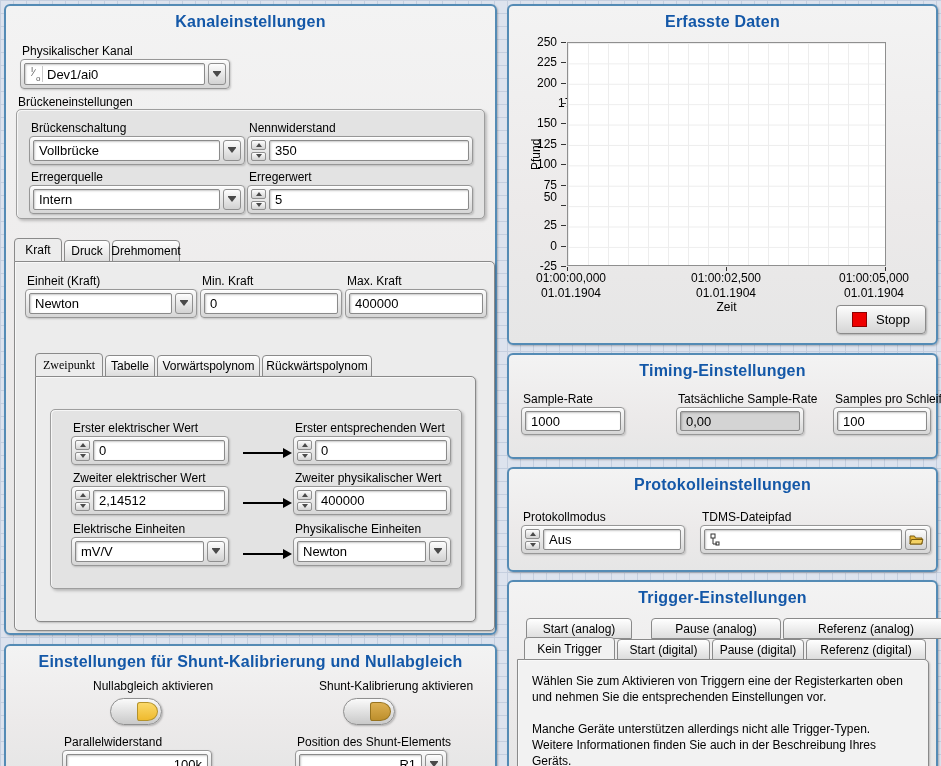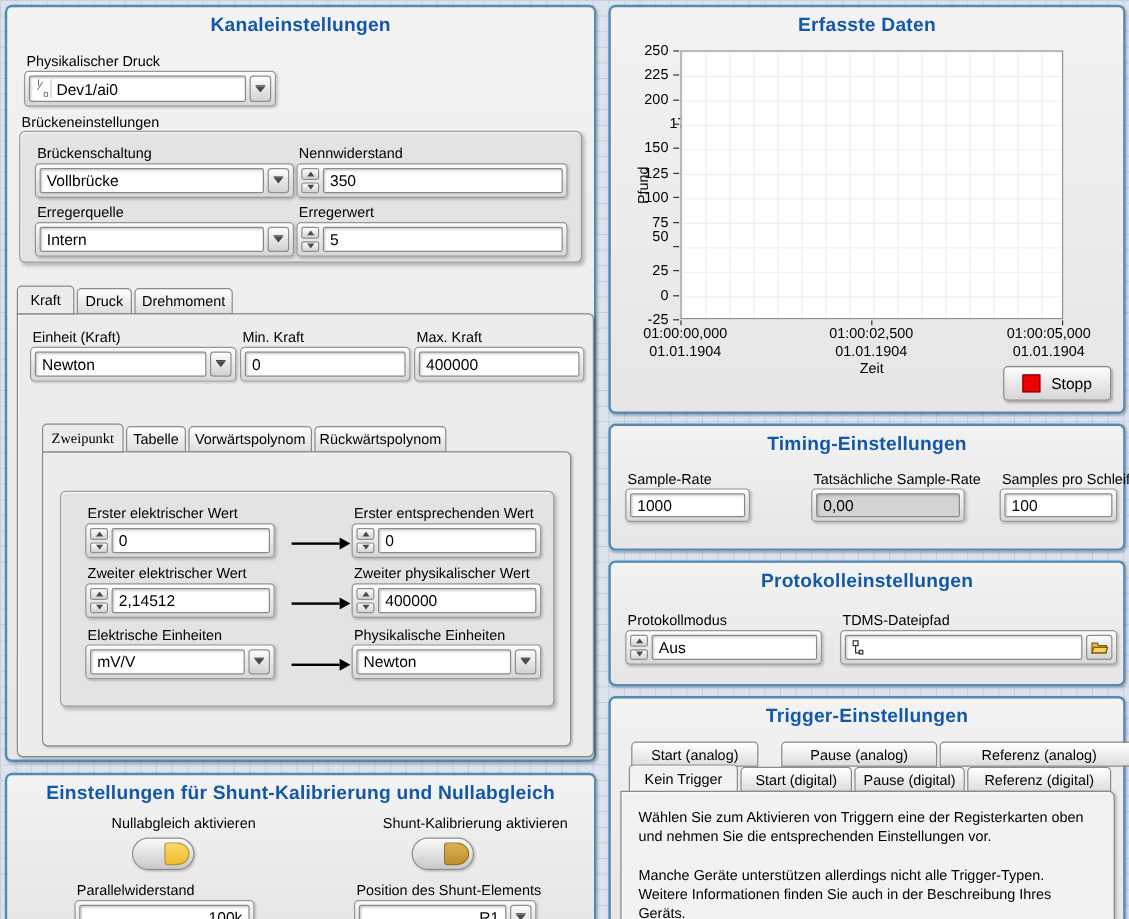--- a/index.html
+++ b/index.html
@@ -135,21 +135,21 @@
   .trigger-text { font-size: 12px; line-height: 16px; }
 </style>
 </head>
 <body>
 
 <div class="stage">
 
   <div class="panel" style="left:4px; top:4px; width:493px; height:631px;">
     <div class="panel-title">Kanaleinstellungen</div>
 
-    <div class="lbl" style="left:16px; top:38px;">Physikalischer Druck</div>
+    <div class="lbl" style="left:16px; top:38px;">Physikalischer Kanal</div>
     <div class="chrome" style="left:14px; top:53px; width:210px; height:30px;">
       <div class="field">
         <span class="io-glyph">
             <span class="t">I</span>
             <span class="s">∕</span>
             <span class="b">o</span>
           </span>
         <span>Dev1/ai0</span>
       </div>
       <div class="dd-btn">
@@ -205,21 +205,21 @@
             </div>
           </div>
         <div class="field">
             <span>5</span>
           </div>
       </div>
     </div>
 
     <div class="tab sel" style="left:8px; top:232px; width:48px; height:24px;">Kraft</div>
     <div class="tab" style="left:58px; top:234px; width:46px;">Druck</div>
-    <div class="tab" style="left:106px; top:234px; width:82px;">Drehmoment</div>
+    <div class="tab" style="left:106px; top:234px; width:68px;">Drehmoment</div>
     <div class="tab-body" style="left:8px; top:255px; width:481px; height:370px;">
 
       <div class="lbl" style="left:12px; top:12px;">Einheit (Kraft)</div>
       <div class="chrome" style="left:10px; top:27px; width:172px; height:29px;">
         <div class="field">
             <span>Newton</span>
           </div>
         <div class="dd-btn">
             <span class="dd-dash"></span>
             <span class="dd-tri"></span>

